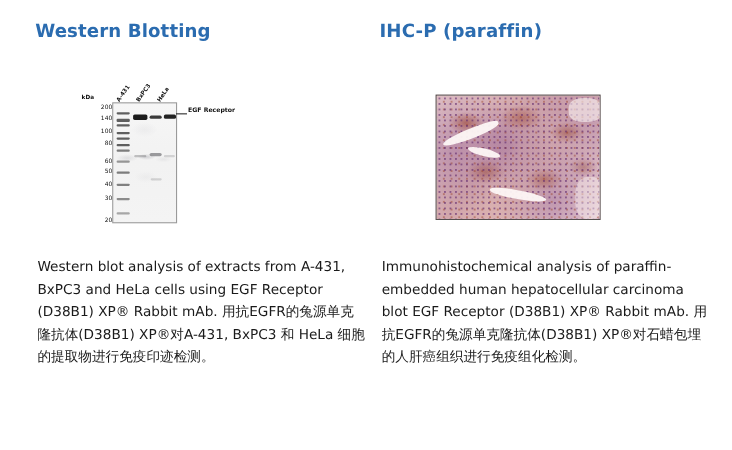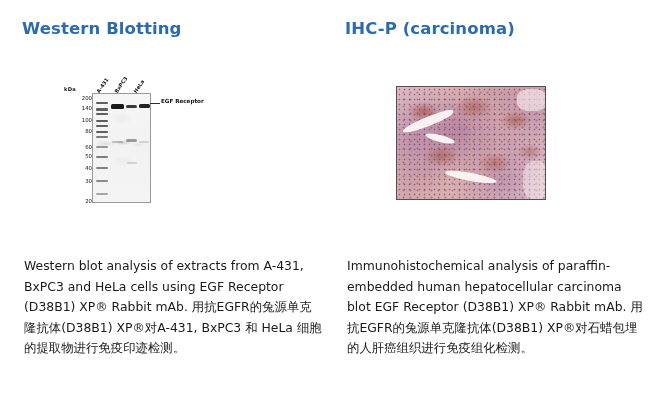--- a/index.html
+++ b/index.html
@@ -21,21 +21,21 @@
     background: #ffffff;
   }
 
   
   .column {
     position: absolute;
     top: 0;
     width: 310px;
     height: 409px;
   }
-  .column.left  { left: 22px; }
+  .column.left  { left: 32px; }
   .column.right { left: 345px; }
 
   .panel-title {
     position: absolute;
     top: 19px;
     left: 0;
     font-size: 16.5px;
     font-weight: bold;
     color: #2b6cb0;
     letter-spacing: 0.1px;
@@ -229,21 +229,20 @@
 
   
   .caption {
     position: absolute;
     top: 232px;
     left: 2px;
     width: 300px;
     font-size: 12.4px;
     line-height: 20.5px;
     color: #1a1a1a;
-    margin-top: 24px;
   }
 </style>
 </head>
 <body>
 
 <div class="page">
 
   <div class="column left">
 
     <div class="panel-title">Western Blotting</div>
@@ -300,21 +299,21 @@
         <div class="arrow-line"></div>
         <div class="target-label">EGF Receptor</div>
       </div>
     </div>
 
     <div class="caption">Western blot analysis of extracts from A-431, BxPC3 and HeLa cells using EGF Receptor (D38B1) XP® Rabbit mAb. 用抗EGFR的兔源单克隆抗体(D38B1) XP®对A-431, BxPC3 和 HeLa 细胞的提取物进行免疫印迹检测。</div>
   </div>
 
   <div class="column right">
 
-    <div class="panel-title">IHC-P (carcinoma)</div>
+    <div class="panel-title">IHC-P (paraffin)</div>
 
     <div class="figure">
       <div class="ihc-frame">
         <div class="ihc-tissue"></div>
         <div class="ihc-speckle"></div>
         <div class="ihc-vessel v1"></div>
         <div class="ihc-vessel v2"></div>
         <div class="ihc-vessel v3"></div>
         <div class="ihc-vessel v4"></div>
         <div class="ihc-vessel v5"></div>

